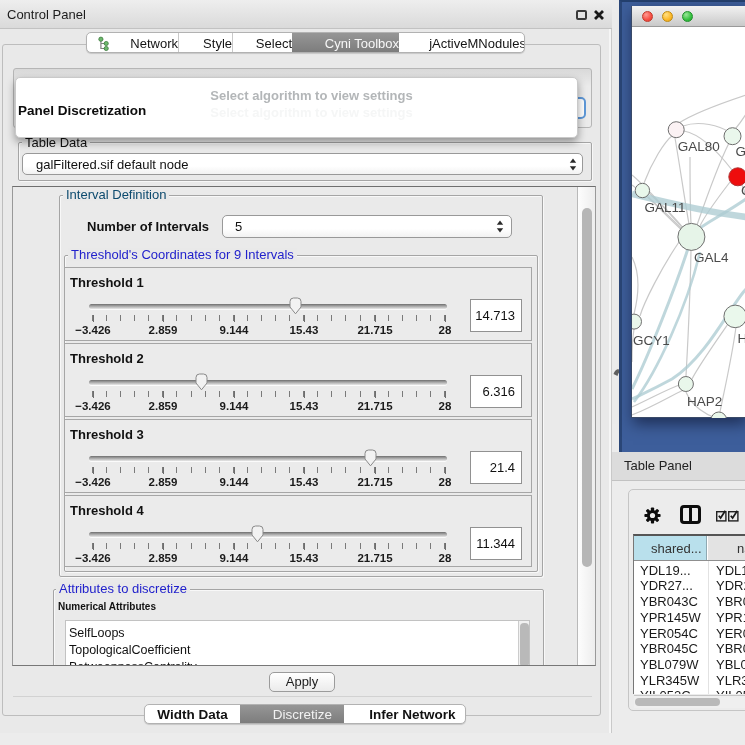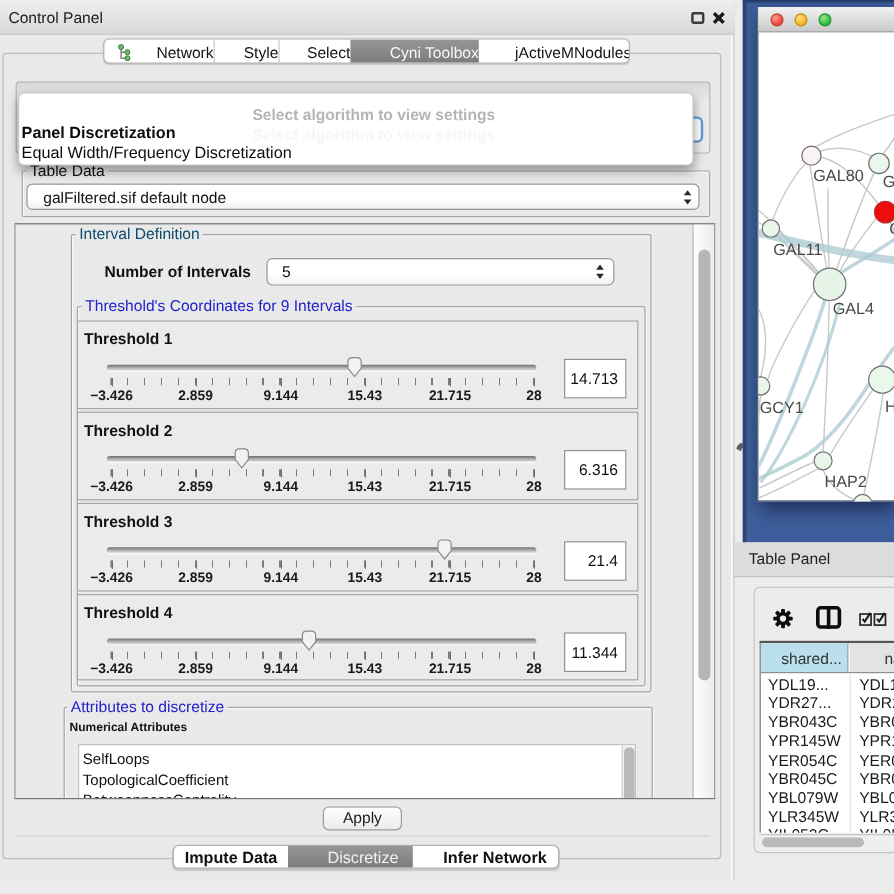--- a/index.html
+++ b/index.html
@@ -181,27 +181,26 @@
     </div>
 
     <div class="ftitle" style="left:63px;top:188px;color:#0c4a6e">Interval Definition</div>
     <div class="ftitle" style="left:68px;top:248px;color:#2222cc">Threshold's Coordinates for 9 Intervals</div>
     <div class="ftitle" style="left:56px;top:582px;color:#2222cc">Attributes to discretize</div>
 
     <div class="abs" id="popup">
       <div class="pitem" style="left:14px;top:27px;width:563px;text-align:center;color:#f5f6f6;font-weight:bold;font-size:13px">Select algorithm to view settings</div>
       <div class="pitem" style="left:14px;top:10px;width:563px;text-align:center;color:#b3b6b8;font-weight:bold;font-size:13px">Select algorithm to view settings</div>
       <div class="pitem" style="top:25px;font-weight:bold">Panel Discretization</div>
-      <div class="pitem" style="top:42px">Equal Width/Frequency Discretization</div>
     </div>
 
     <div class="abs" style="left:13px;top:696px;width:579px;height:1px;background:#d2d2d2"></div>
     <div class="abs" id="applybtn">Apply</div>
     <div class="abs tabbox" id="bottabs">
-      <div class="btab" style="left:0;width:95px">Impute Data</div>
+      <div class="btab" style="left:0;width:95px">Width Data</div>
       <div class="btab tabsel" style="left:95px;width:104px;font-weight:normal;padding-left:21px">Discretize Data</div>
       <div class="btab" style="left:199px;width:123px;padding-left:14px">Infer Network</div>
     </div>
 
     <div class="abs tabbox" id="toptabs">
       <div class="tab" style="left:0;width:91px;padding-left:20px">Network</div>
       <div class="tab" style="left:91px;width:54px">Style</div>
       <div class="tab" style="left:145px;width:60px">Select</div>
       <div class="tab tabsel" style="left:205px;width:107px">Cyni Toolbox</div>
       <div class="tab" style="left:312px;width:127px">jActiveMNodules</div>

